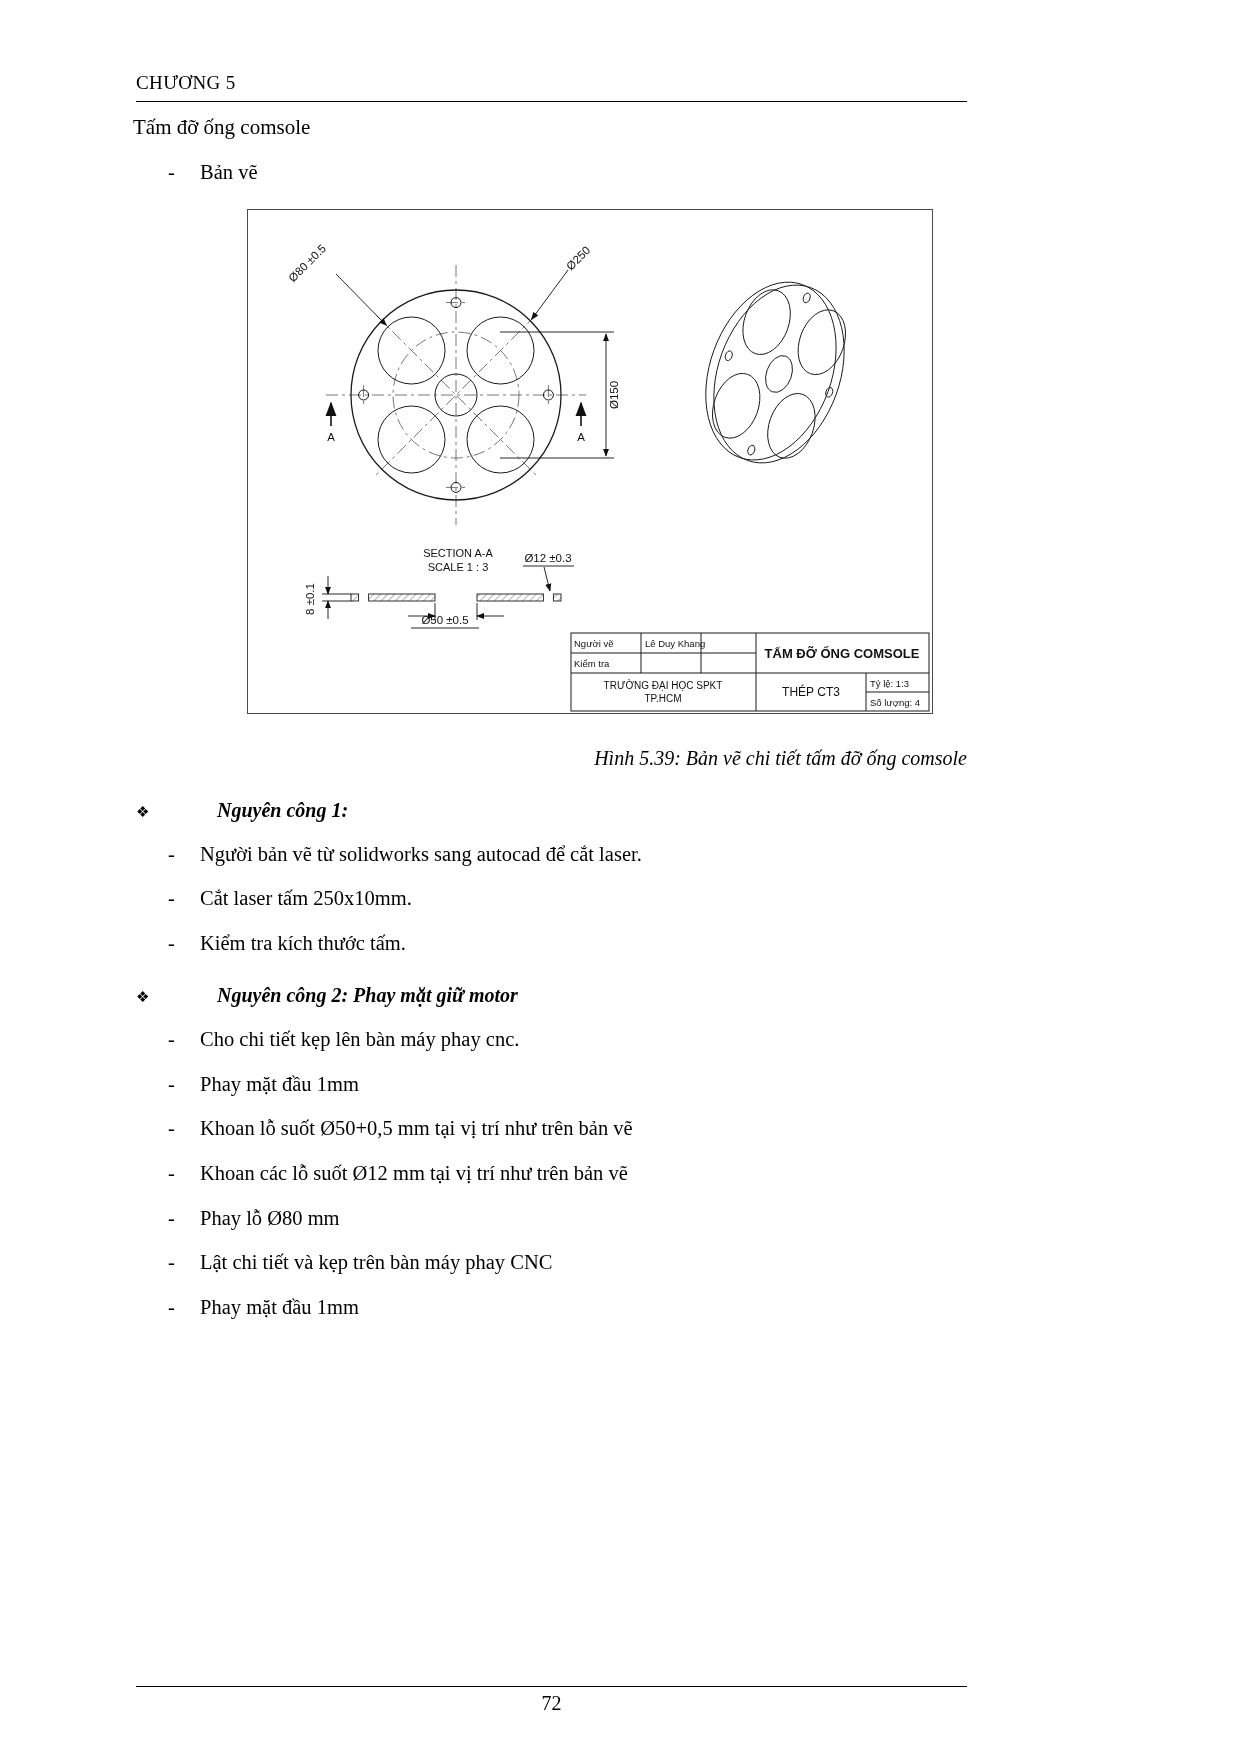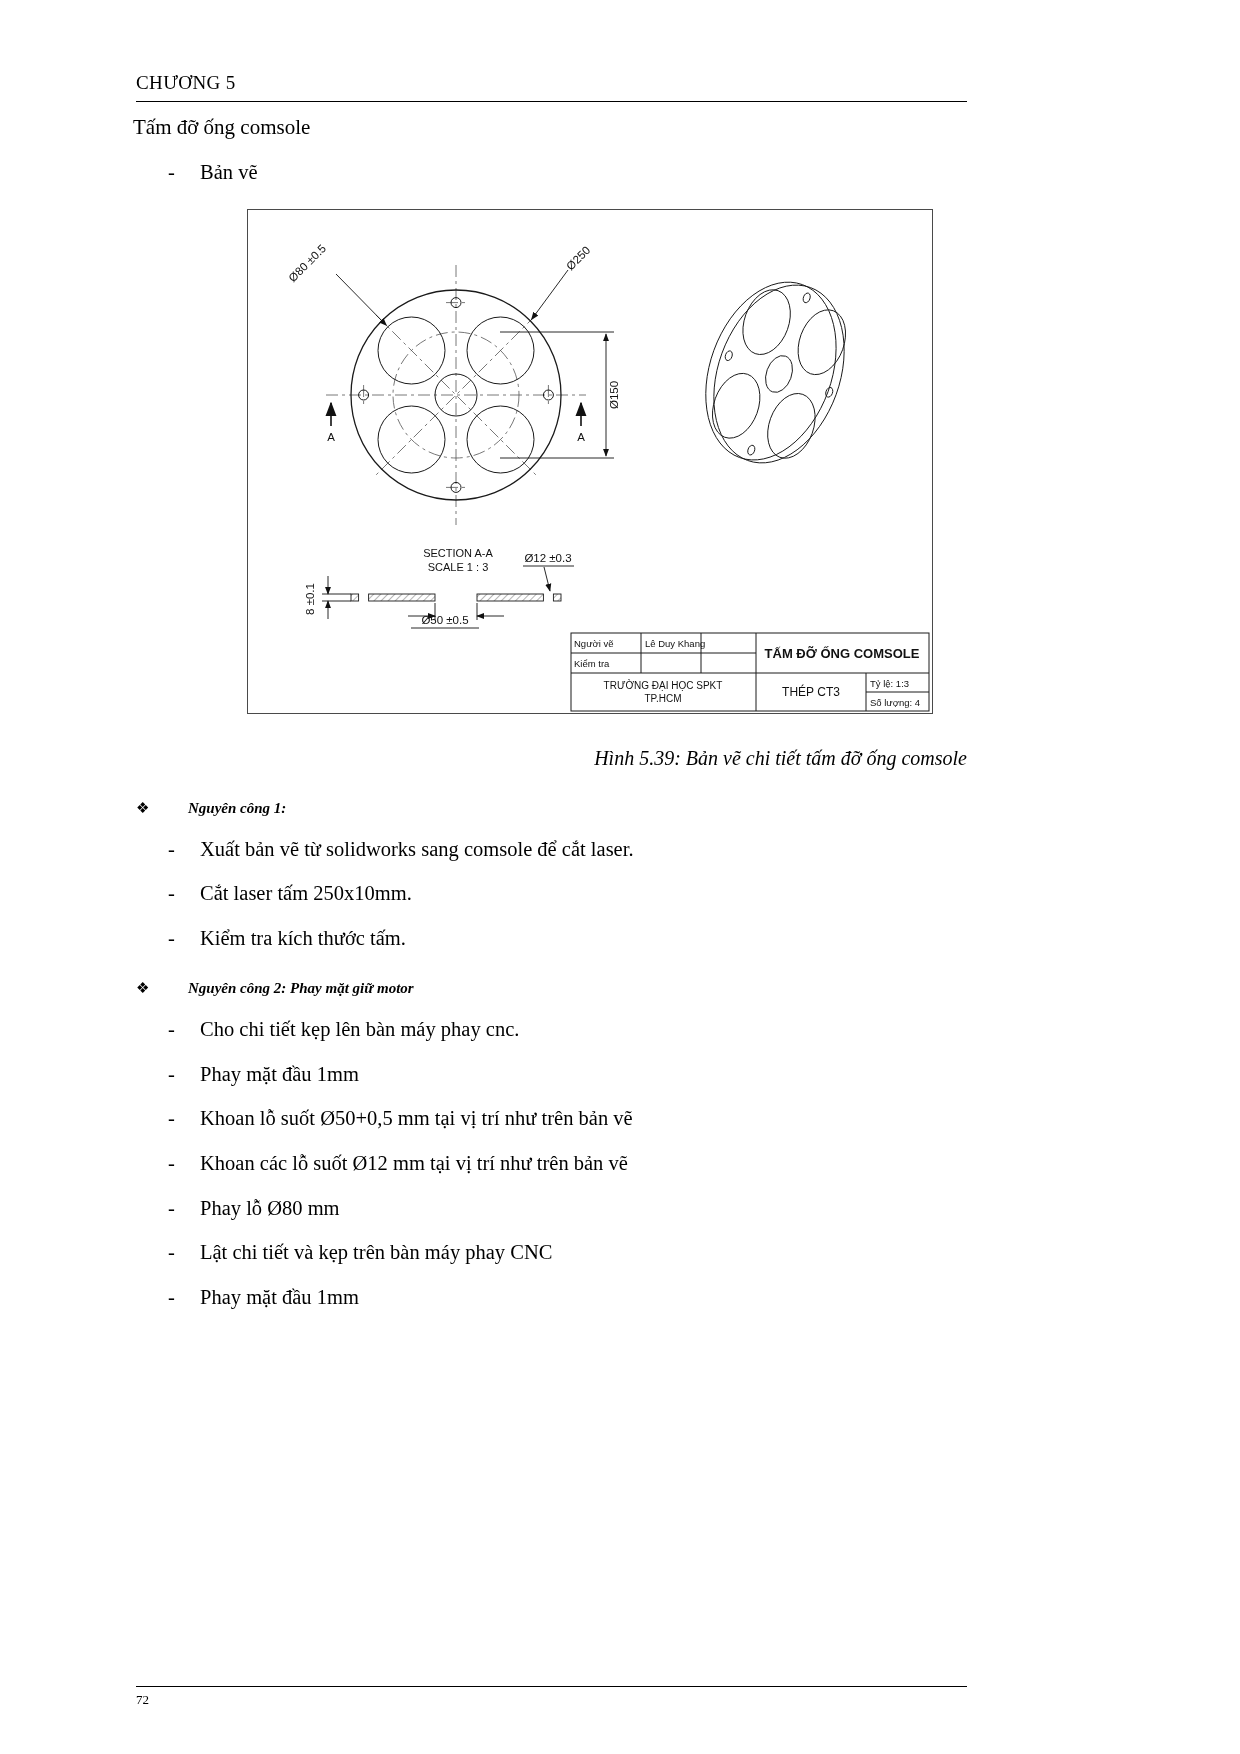--- a/index.html
+++ b/index.html
@@ -57,31 +57,33 @@
     align-items:baseline;
     margin-top:29px;
   }
   .bullet-head .diamond {
     font-size:15px;
     width:52px;
     flex:0 0 52px;
     font-style:normal;
   }
   .bullet-head .bullet-title {
-    font-size:15px;
+    font-size:20px;
     font-weight:bold;
     font-style:italic;
+    margin-left:29px;
   }
   .footer {
     position:absolute;
     left:136px; right:137px;
     top:1686px;
     border-top:1.6px solid #000;
+    text-align:center;
     padding-top:5px;
-    font-size:13px;
+    font-size:20px;
   }
   
   svg text {
     font-family:"Liberation Sans", sans-serif;
     fill:#111;
   }
   svg .dim { font-size:11.5px; }
   svg .sec { font-size:11px; }
   svg .tb  { font-size:9.5px; }
   svg .tb2 { font-size:10px; }
@@ -229,21 +231,21 @@
   </div>
 
   <div class="figure-caption">Hình 5.39: Bản vẽ chi tiết tấm đỡ ống comsole</div>
 
   <div class="bullet-head">
     <span class="diamond">❖</span>
     <span class="bullet-title">Nguyên công 1:</span>
   </div>
   <div class="dash-item">
     <span class="dash">-</span>
-    <span class="txt">Xuất bản vẽ từ solidworks sang comsole để cắt laser.</span>
+    <span class="txt">Người bản vẽ từ solidworks sang autocad để cắt laser.</span>
   </div>
   <div class="dash-item">
     <span class="dash">-</span>
     <span class="txt">Cắt laser tấm 250x10mm.</span>
   </div>
   <div class="dash-item">
     <span class="dash">-</span>
     <span class="txt">Kiểm tra kích thước tấm.</span>
   </div>
 

